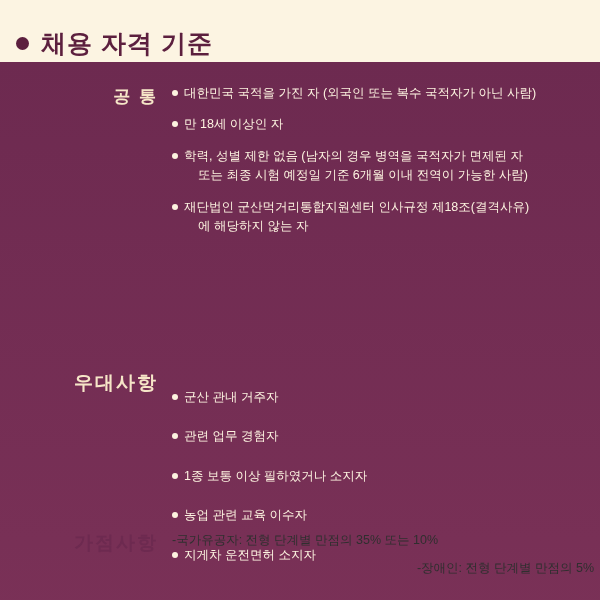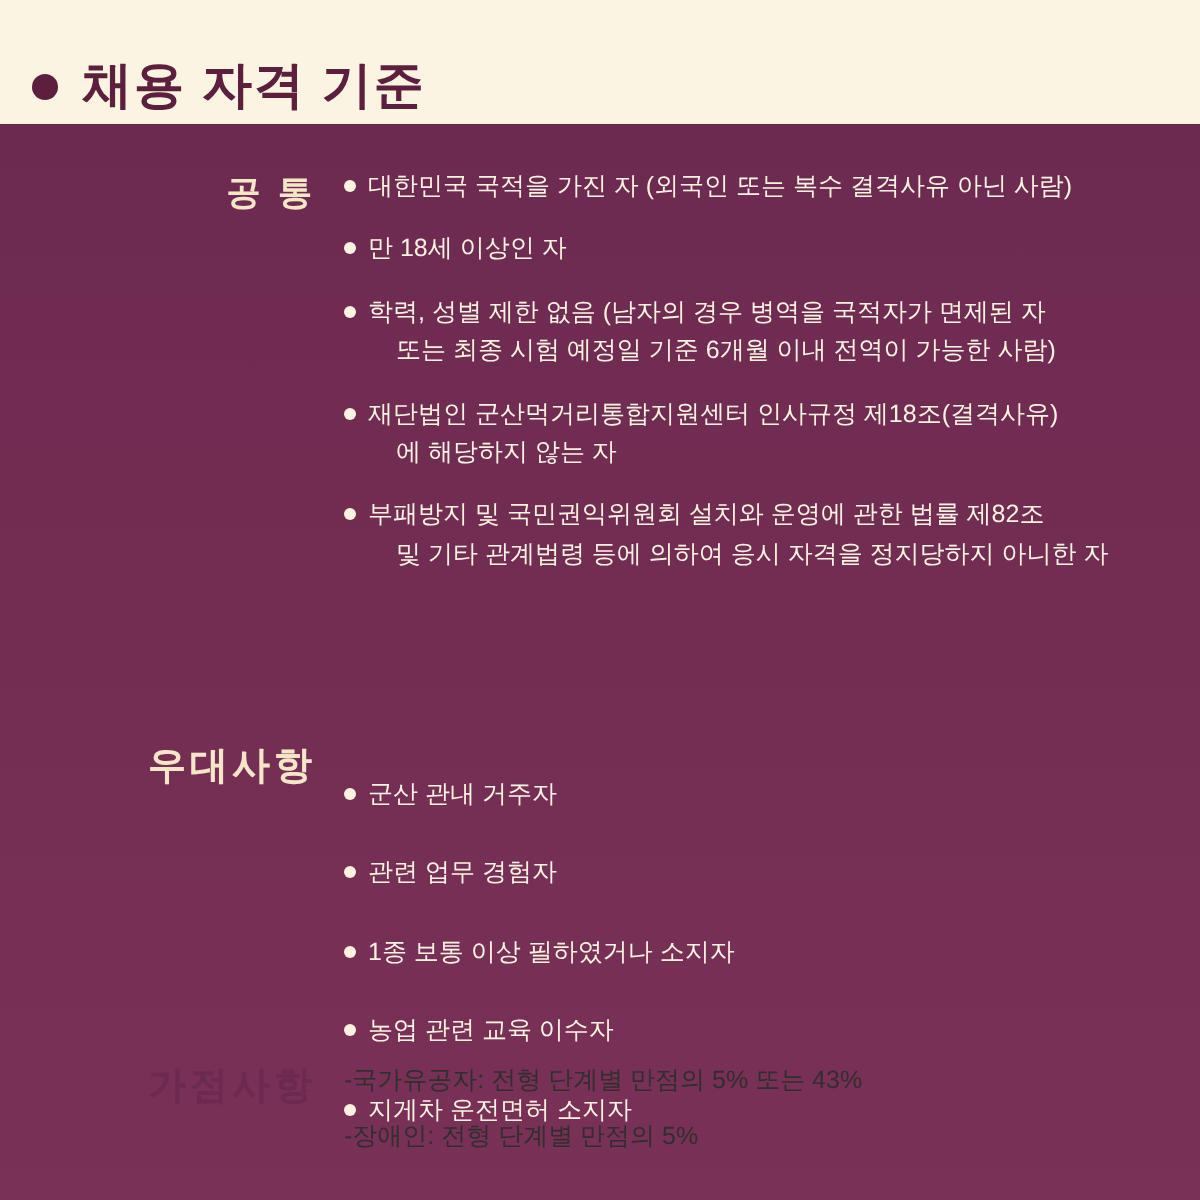--- a/index.html
+++ b/index.html
@@ -140,42 +140,42 @@
     padding-top: 0;
   }
   #sec-bonus .sec-body { color: #3c3c3c; }
   .bonus-line {
     font-size: 12.5px;
     color: #2f2f2f;
     line-height: 1.6;
     margin-bottom: 8px;
     white-space: nowrap;
   }
-  .bonus-line:last-child { margin-bottom: 0; }
+  .bonus-line:last-child { margin-bottom: 0; text-align: right; }
 </style>
 </head>
 <body>
 
 <div class="poster">
 
   <div class="title-row">
     <span class="bullet-big"></span>
     <span class="title-text">채용 자격 기준</span>
   </div>
 
   <div class="panel">
     <div class="panel-inner">
 
       <div class="section" id="sec-common">
         <div class="sec-label">공 통</div>
         <div class="sec-body">
 
           <div class="item">
             <span class="dot"></span>
-            <span class="item-text">대한민국 국적을 가진 자 (외국인 또는 복수 결격사유 아닌 사람)</span>
+            <span class="item-text">대한민국 국적을 가진 자 (외국인 또는 복수 국적자가 아닌 사람)</span>
           </div>
 
           <div class="item">
             <span class="dot"></span>
             <span class="item-text">만 18세 이상인 자</span>
           </div>
 
           <div class="item">
             <span class="dot"></span>
             <span class="item-text">
@@ -185,27 +185,20 @@
           </div>
 
           <div class="item">
             <span class="dot"></span>
             <span class="item-text">
               <span>재단법인 군산먹거리통합지원센터 인사규정 제18조(결격사유)</span>
               <span class="indent2">에 해당하지 않는 자</span>
             </span>
           </div>
 
-          <div class="item">
-            <span class="dot"></span>
-            <span class="item-text">
-              <span>부패방지 및 국민권익위원회 설치와 운영에 관한 법률 제82조</span>
-              <span class="indent2">및 기타 관계법령 등에 의하여 응시 자격을 정지당하지 아니한 자</span>
-            </span>
-          </div>
 
         </div>
       </div>
 
       <div class="section" id="sec-pref">
         <div class="sec-label">우대사항</div>
         <div class="sec-body">
 
           <div class="item">
             <span class="dot"></span>
@@ -230,18 +223,18 @@
 
         </div>
       </div>
 
     </div>
   </div>
 
   <div id="sec-bonus">
     <div class="sec-label">가점사항</div>
     <div class="sec-body">
-      <div class="bonus-line">-국가유공자: 전형 단계별 만점의 5% 또는 43%</div>
+      <div class="bonus-line">-국가유공자: 전형 단계별 만점의 35% 또는 10%</div>
       <div class="bonus-line">-장애인: 전형 단계별 만점의 5%</div>
     </div>
   </div>
 
 </div>
 
 </body></html>

